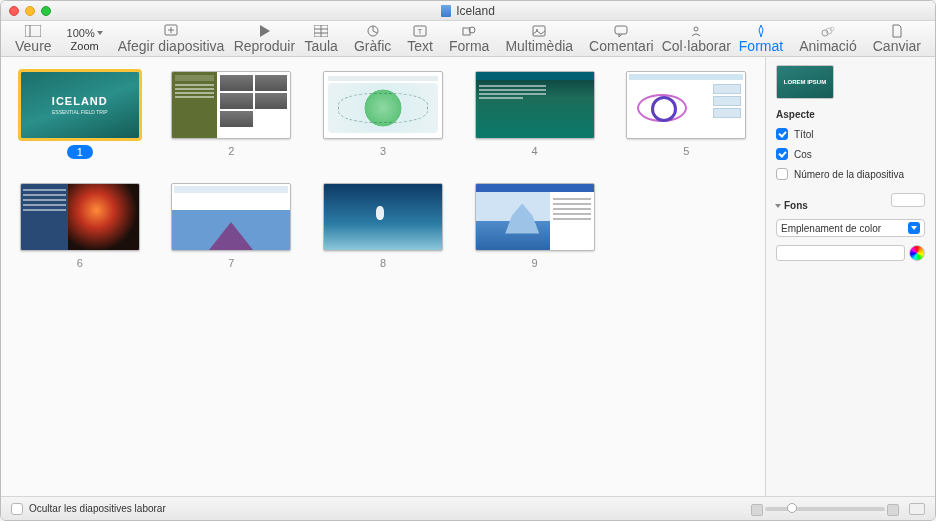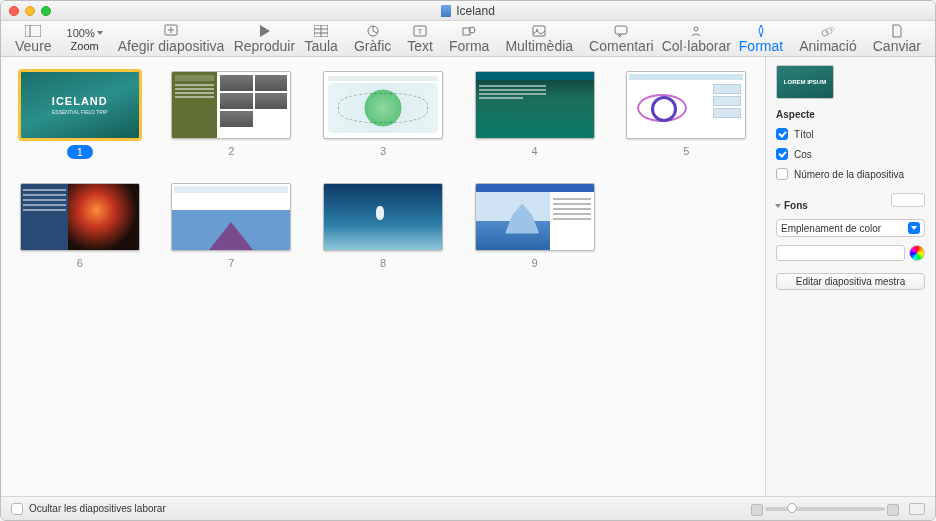--- a/index.html
+++ b/index.html
@@ -549,21 +549,20 @@
           <span>Emplenament de color</span>
           <span class="caret"></span>
         </div>
       </div>
 
       <div class="color-row">
         <div class="color-well"></div>
         <div class="color-wheel"></div>
       </div>
 
-      <div class="btn edit-master-btn">Editar diapositiva mestra</div>
     </div>
   </div>
 </div>
 
 <div class="footer">
   <label class="chk-row">
     <span class="chk"></span>
     <span>Ocultar les diapositives laborar</span>
   </label>
   <div class="footer-spacer"></div>

